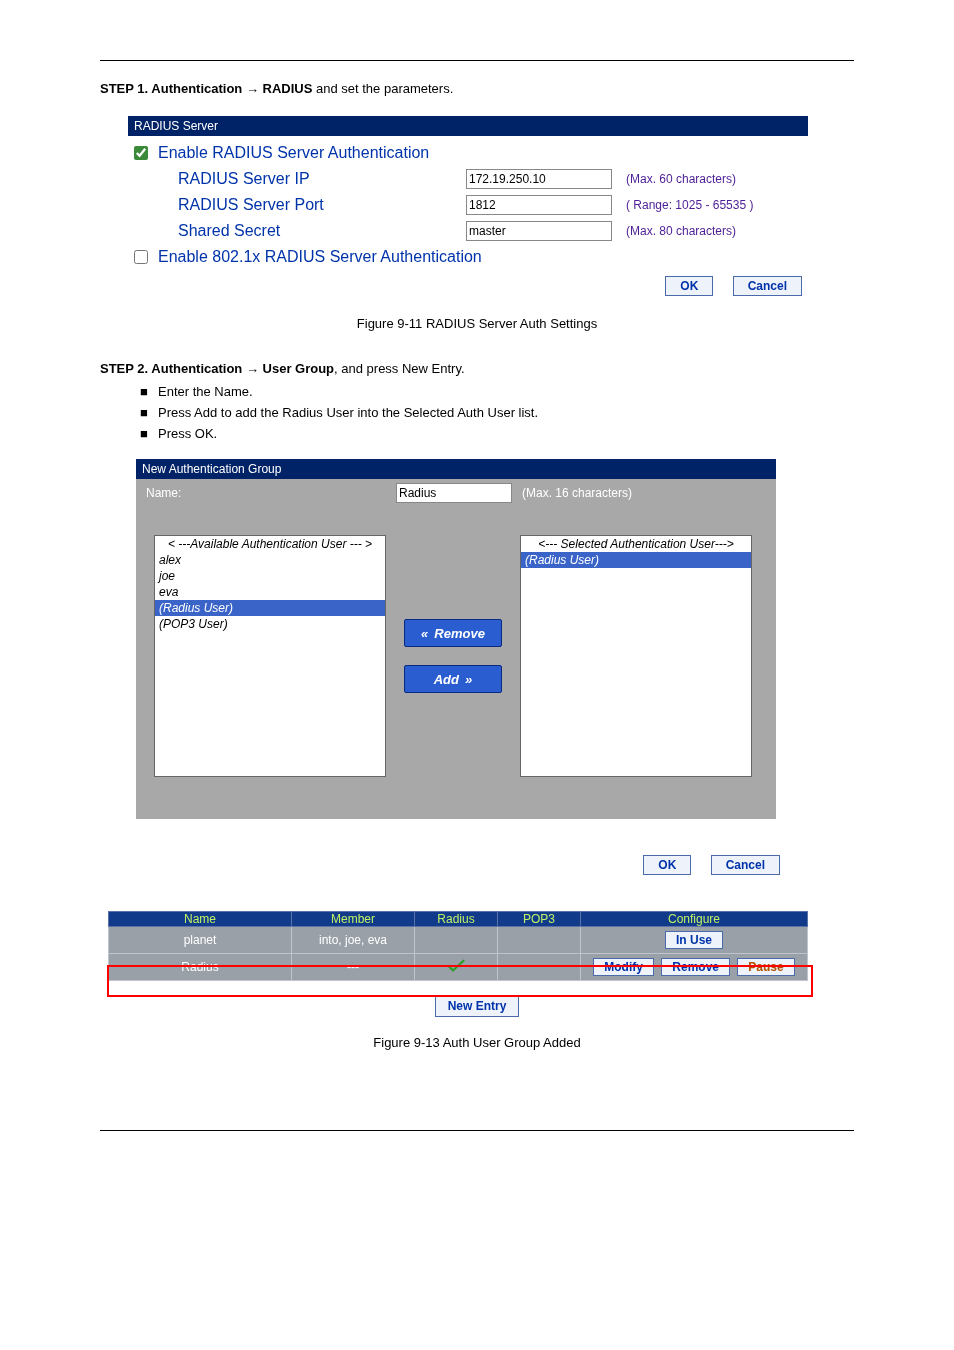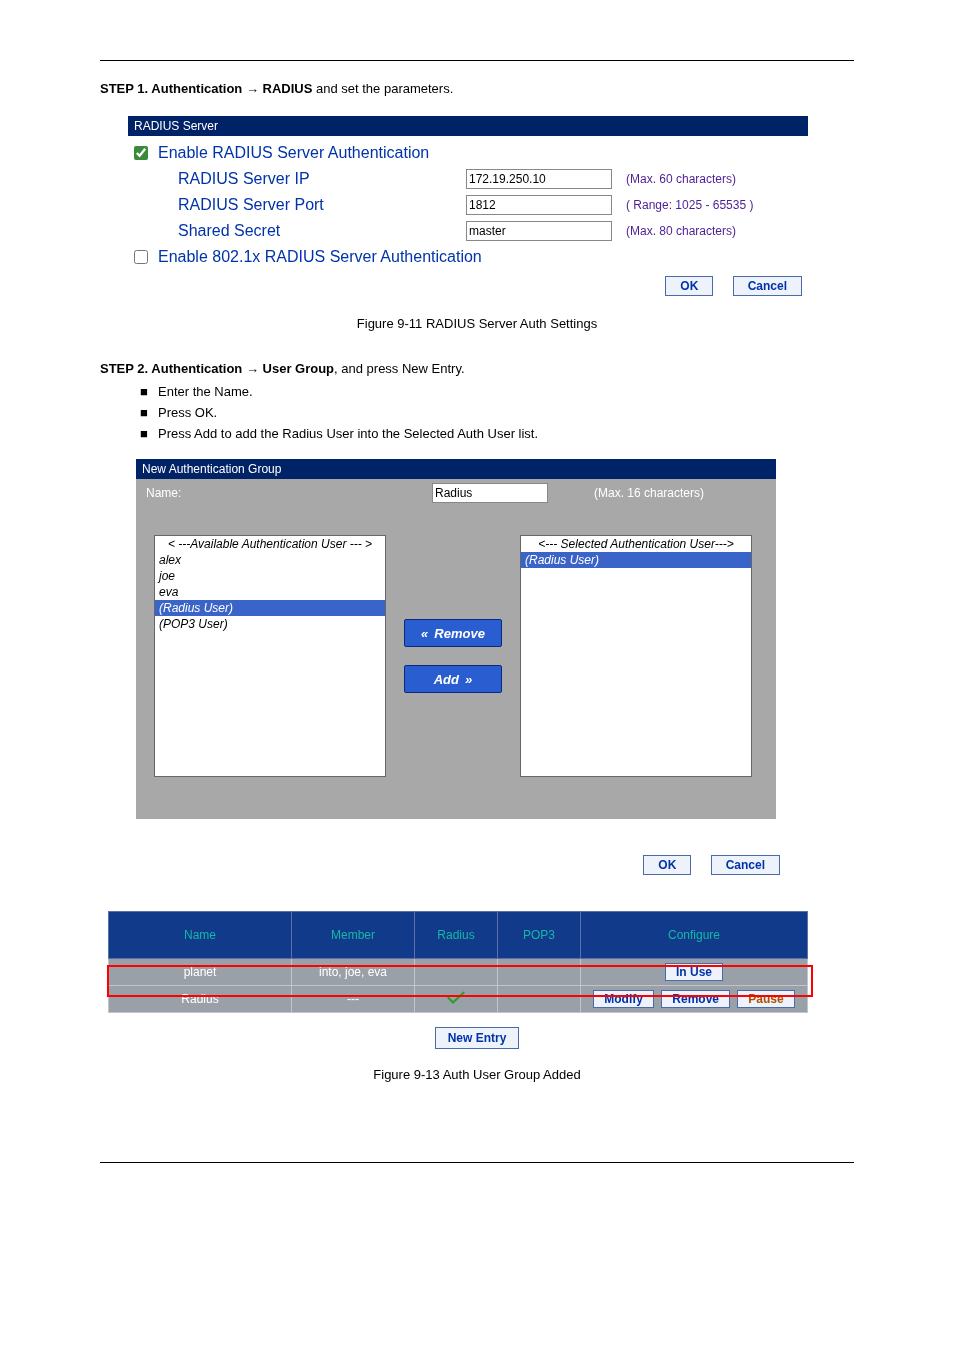--- a/index.html
+++ b/index.html
@@ -94,21 +94,20 @@
     background:#a8a8a8;
     font-size:12px;
   }
   .group-panel .panel-title-bar { }
   .name-row {
     display:flex;
     align-items:center;
     color:#fff;
     padding:4px 6px 4px 10px;
     background:#a8a8a8;
-    gap:36px;
   }
   .name-row .lbl { width:250px; }
   .name-row input {
     width:110px; height:18px; border:1px solid #888; font-size:12px; padding:0 2px;
   }
   .name-row .maxc { color:#fff; padding-left:10px; }
   .dual-list {
     display:flex;
     padding:28px 18px 24px 18px;
     gap:12px;
@@ -158,23 +157,23 @@
   }
   
   .sum-table {
     width: 700px;
     margin: 30px 0 10px 8px;
     border-collapse: collapse;
     font-size:12px;
   }
   .sum-table th {
     background:#123a8a;
-    color:#14b8a6;
+    color:#bef264;
     font-weight:normal;
-    padding:16px 6px;
+    padding:0 6px;
     border:1px solid #5a72a8;
     text-align:center;
   }
   .sum-table td {
     background:#9aa0a8;
     color:#fff;
     padding:4px 6px;
     border:1px solid #c0c4cc;
     text-align:center;
     font-size:12px;
@@ -250,22 +249,22 @@
       </div>
     </div>
   </div>
 
   <div class="figcap">Figure 9-11 RADIUS Server Auth Settings</div>
 
   <div class="step">
     <b>STEP 2. </b><b>Authentication → User Group</b><span>, and press New Entry.</span>
   </div>
   <div class="substep"><span class="listmark">■</span><span>Enter the Name.</span></div>
+  <div class="substep"><span class="listmark">■</span><span>Press Add to add the Radius User into the Selected Auth User list.</span></div>
   <div class="substep"><span class="listmark">■</span><span>Press OK.</span></div>
-  <div class="substep"><span class="listmark">■</span><span>Press Add to add the Radius User into the Selected Auth User list.</span></div>
 
   <div class="group-panel">
     <div class="panel-title-bar">New Authentication Group</div>
     <div class="name-row">
       <span class="lbl">Name:</span>
       <input value="Radius" style="">
       <span class="maxc">(Max. 16 characters)</span>
     </div>
     <div class="dual-list">
       <div class="listbox">

